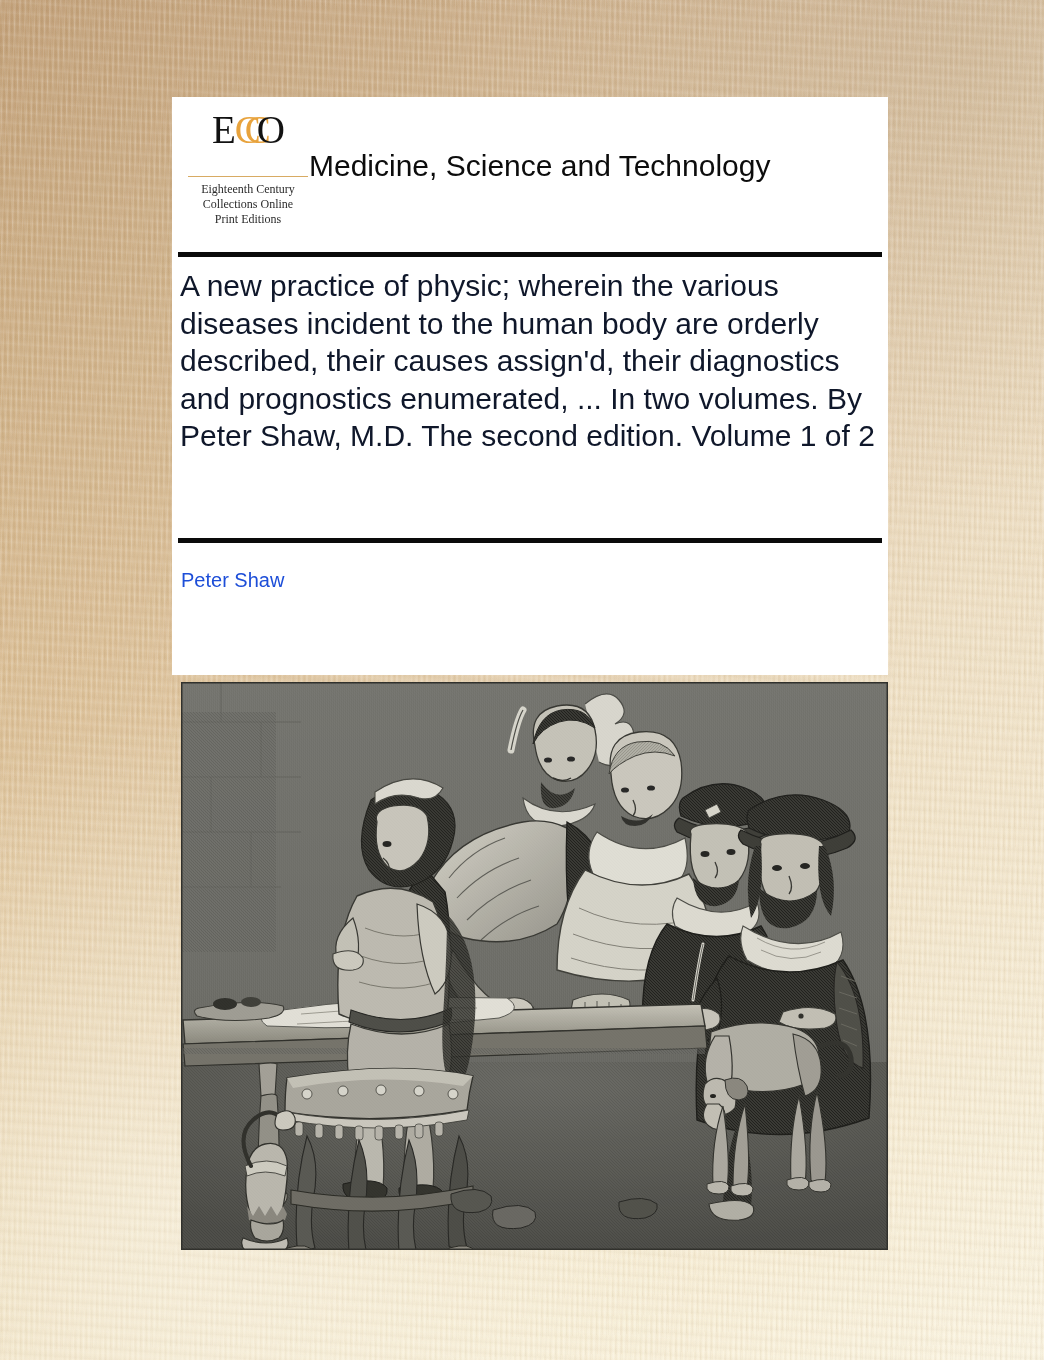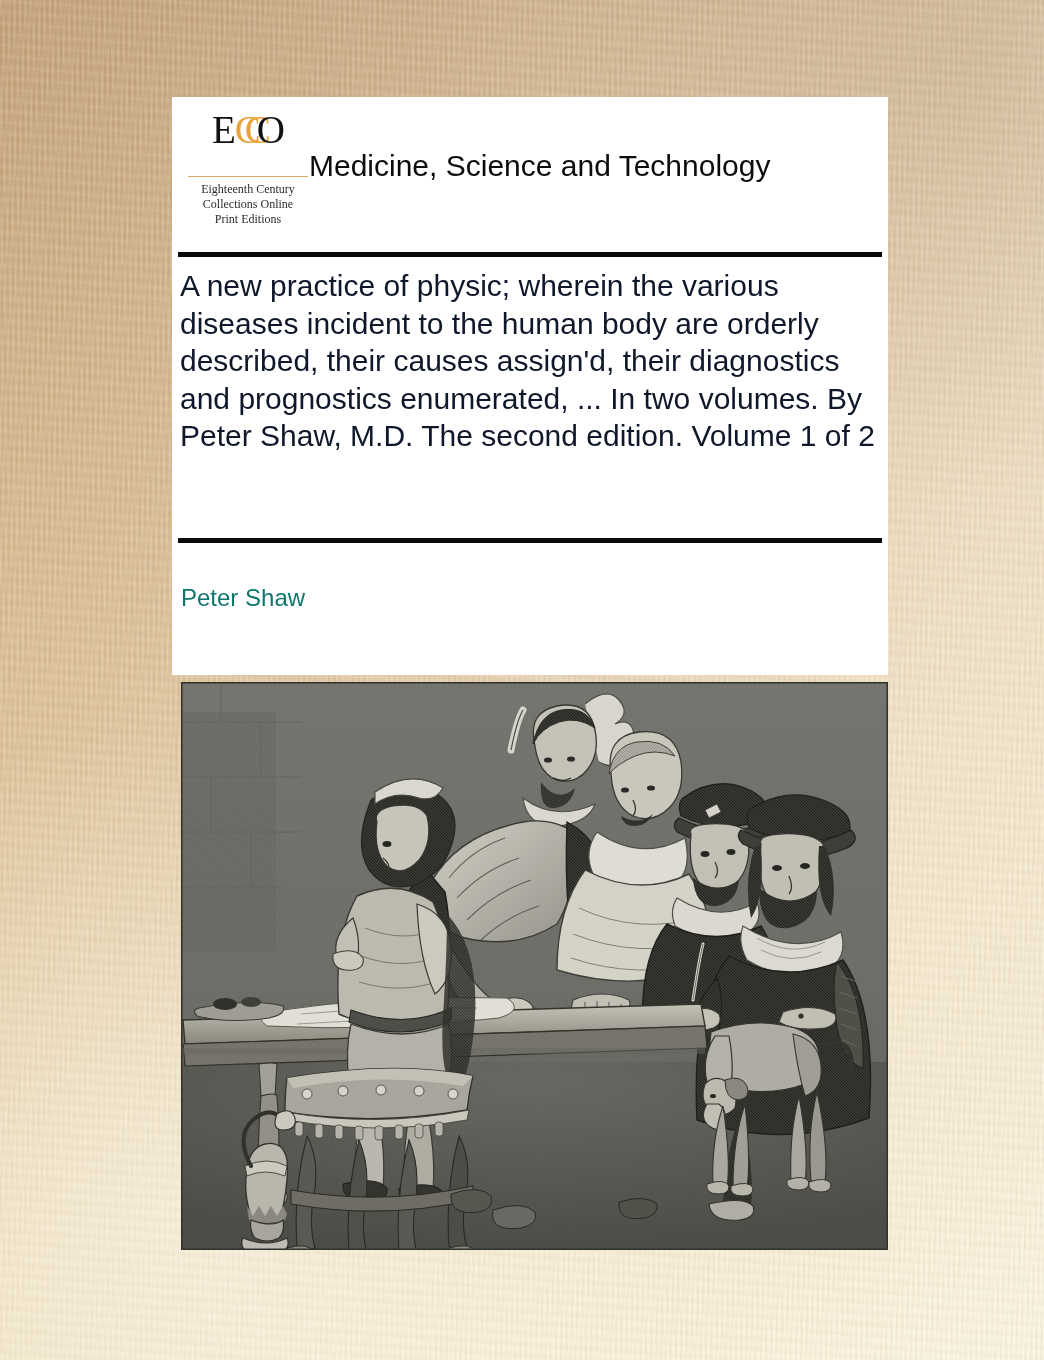--- a/index.html
+++ b/index.html
@@ -159,24 +159,24 @@
     top: 170px;
     width: 700px;
     font-size: 30px;
     line-height: 37.5px;
     color: #0f172a;
   }
 
   #book-author {
     position: absolute;
     left: 9px;
-    top: 486px;
-    font-size: 24px;
+    top: 468px;
+    font-size: 20px;
     line-height: 30px;
-    color: #0f766e;
+    color: #1d4ed8;
   }
 
   
   #illustration {
     position: absolute;
     left: 181px;
     top: 682px;
     width: 707px;
     height: 568px;
     z-index: 3;

